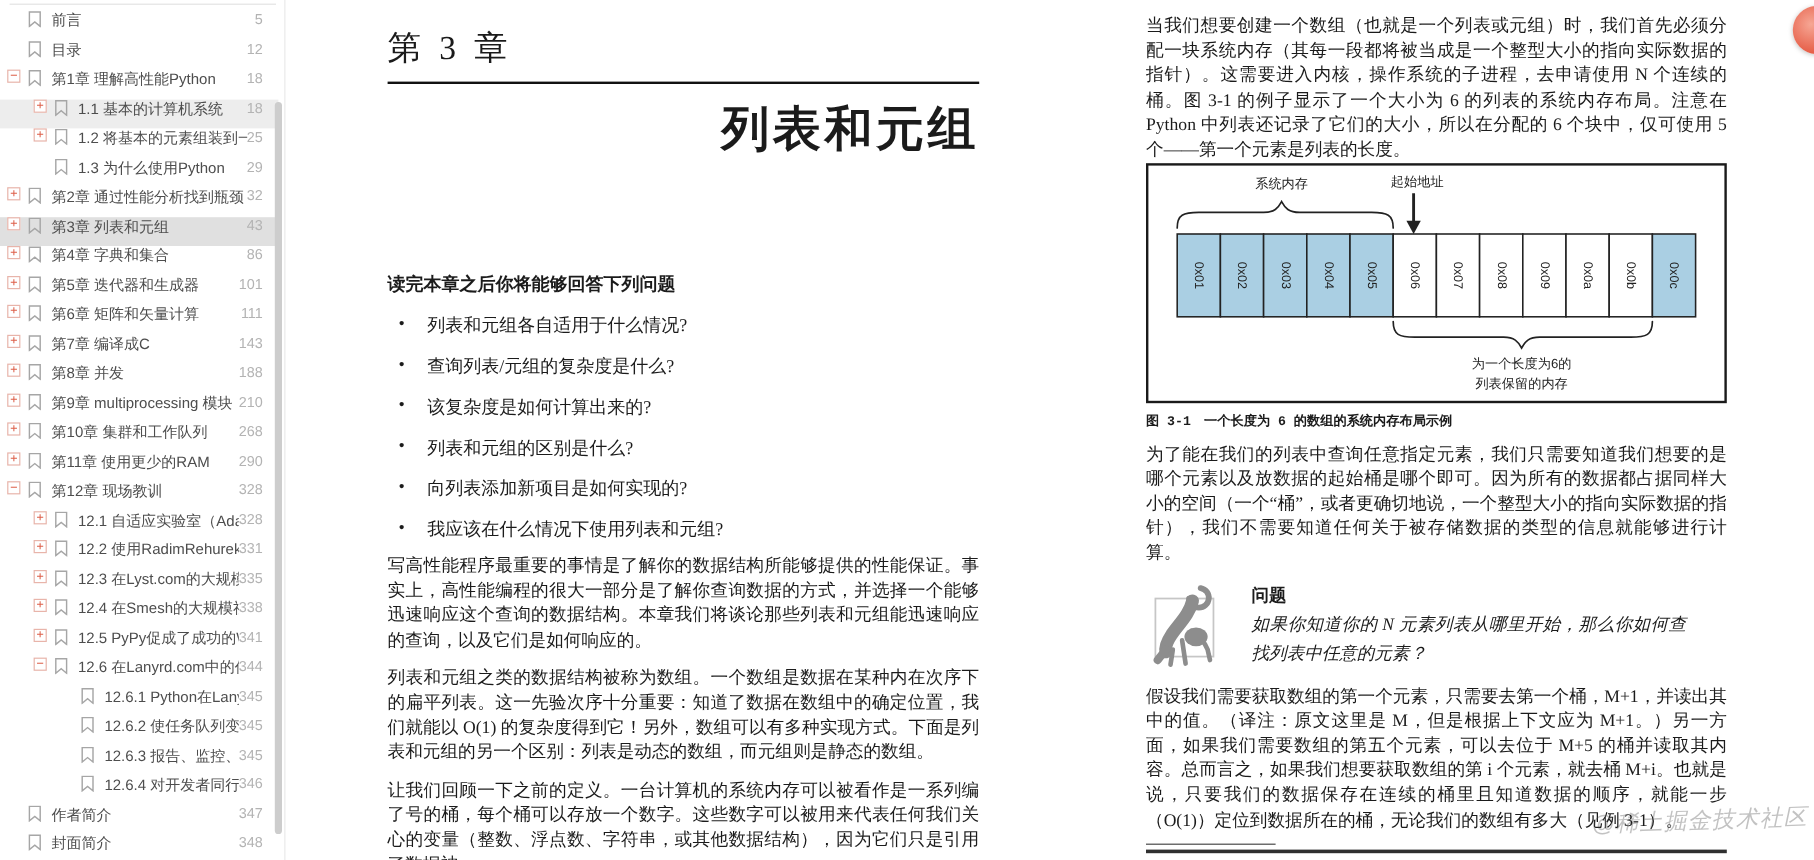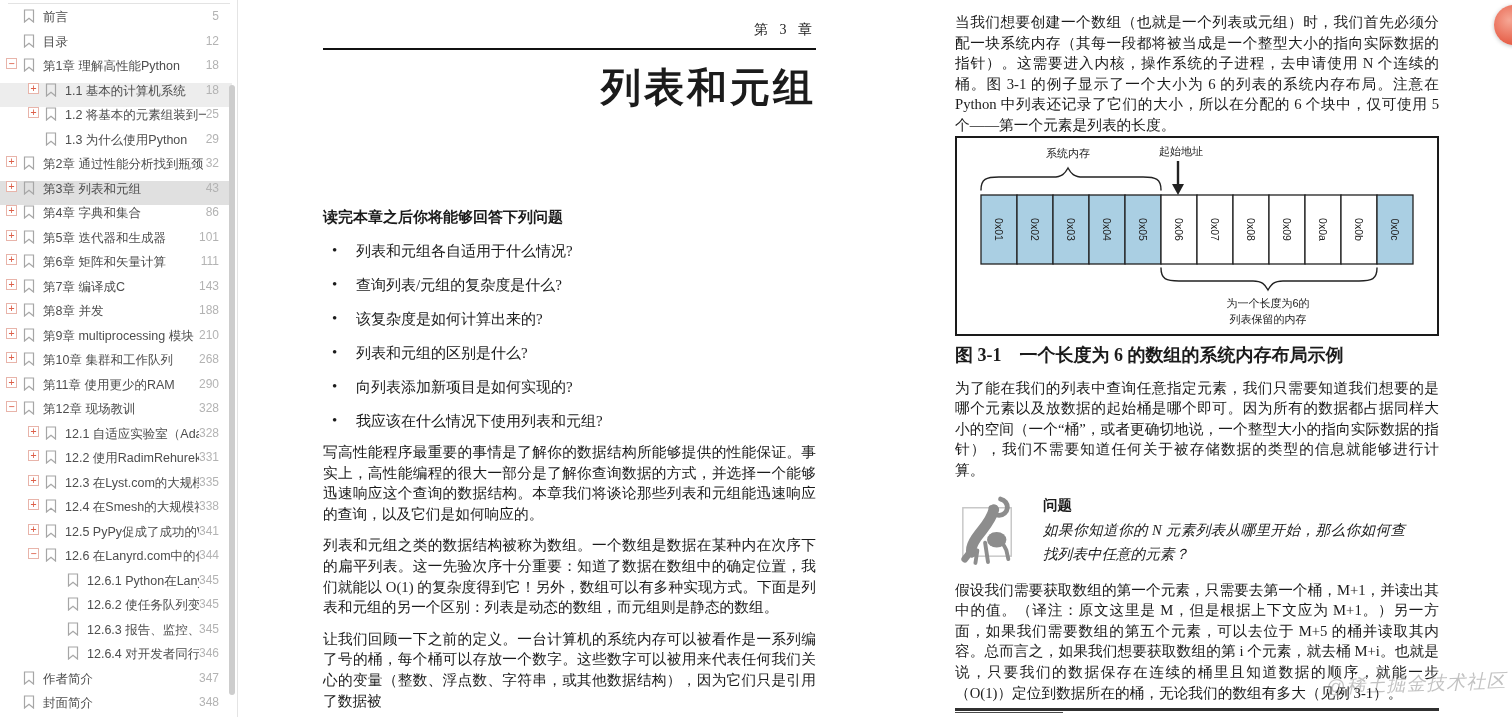--- a/index.html
+++ b/index.html
@@ -24,33 +24,33 @@
   .vdiv1{position:absolute;left:237px;top:0;width:1px;height:717px;background:#e4e4e4}
   .vdiv2{position:absolute;left:900px;top:0;width:2px;height:717px;background:#d4d4d4}
 
   
   .page{position:absolute;top:0;background:#fff;font-family:"Liberation Serif",serif;color:#1b1b1b}
   .page1{left:238px;width:662px;height:717px}
   .p1-content{margin-left:85px;width:493px}
   .page2{left:860px;width:529px;height:717px}
   .p2-content{margin-left:95px;width:484px}
 
-  .chapter-label{font-size:14px;text-align:right;padding-top:21px;letter-spacing:4px}
+  .chapter-label{font-size:28px;text-align:left;padding-top:21px;letter-spacing:4px}
   .chapter-rule{height:2px;background:#111;margin-top:9px}
   .chapter-title{font-size:40px;font-weight:bold;text-align:right;margin-top:10px;letter-spacing:3px;
                  font-family:"Liberation Sans",sans-serif}
   .intro-heading{font-size:15px;font-weight:bold;margin-top:93px;font-family:"Liberation Sans",sans-serif}
   .bullet{display:flex;margin-top:15px;font-size:15px}
   .bullet::before{content:"\2022";width:33px;padding-left:9px;box-sizing:border-box;flex:none}
   .para{font-size:14.7px;line-height:20.6px;margin-top:11px;text-align:justify}
 
   .p2-para1{margin-top:12px}
   .figure{margin-top:0;border:2px solid #1a1a1a;height:196px;position:relative;box-sizing:content-box}
   .fig-svg{position:absolute;left:0;top:0;width:100%;height:100%}
-  .fig-caption{font-size:18px;font-weight:bold;margin-top:7px;font-family:Liberation Serif, serif}
+  .fig-caption{font-size:11px;font-weight:bold;margin-top:7px;font-family:Liberation Mono, monospace}
   .qbox{display:flex;margin-top:14px}
   .q-icon{width:60px;height:72px;flex:none;margin-left:3px}
   .q-body{margin-left:25px;padding-top:1px;width:362px}
   .q-title{font-size:14.5px;font-weight:bold;font-family:"Liberation Sans",sans-serif}
   .q-text{font-size:14.6px;font-style:italic;line-height:24.5px;margin-top:3px;text-align:justify}
   .footnote-sep{width:108px;height:1px;background:#4a4a4a;margin-top:9px}
   .bottom-rule{position:absolute;left:95px;width:484px;top:708px;height:3px;background:#303030}
 
   .watermark{position:absolute;left:1326px;top:671px;font-size:19px;color:rgba(70,70,70,0.33);
              font-style:italic;letter-spacing:1px;white-space:nowrap;transform:rotate(-2deg)}

